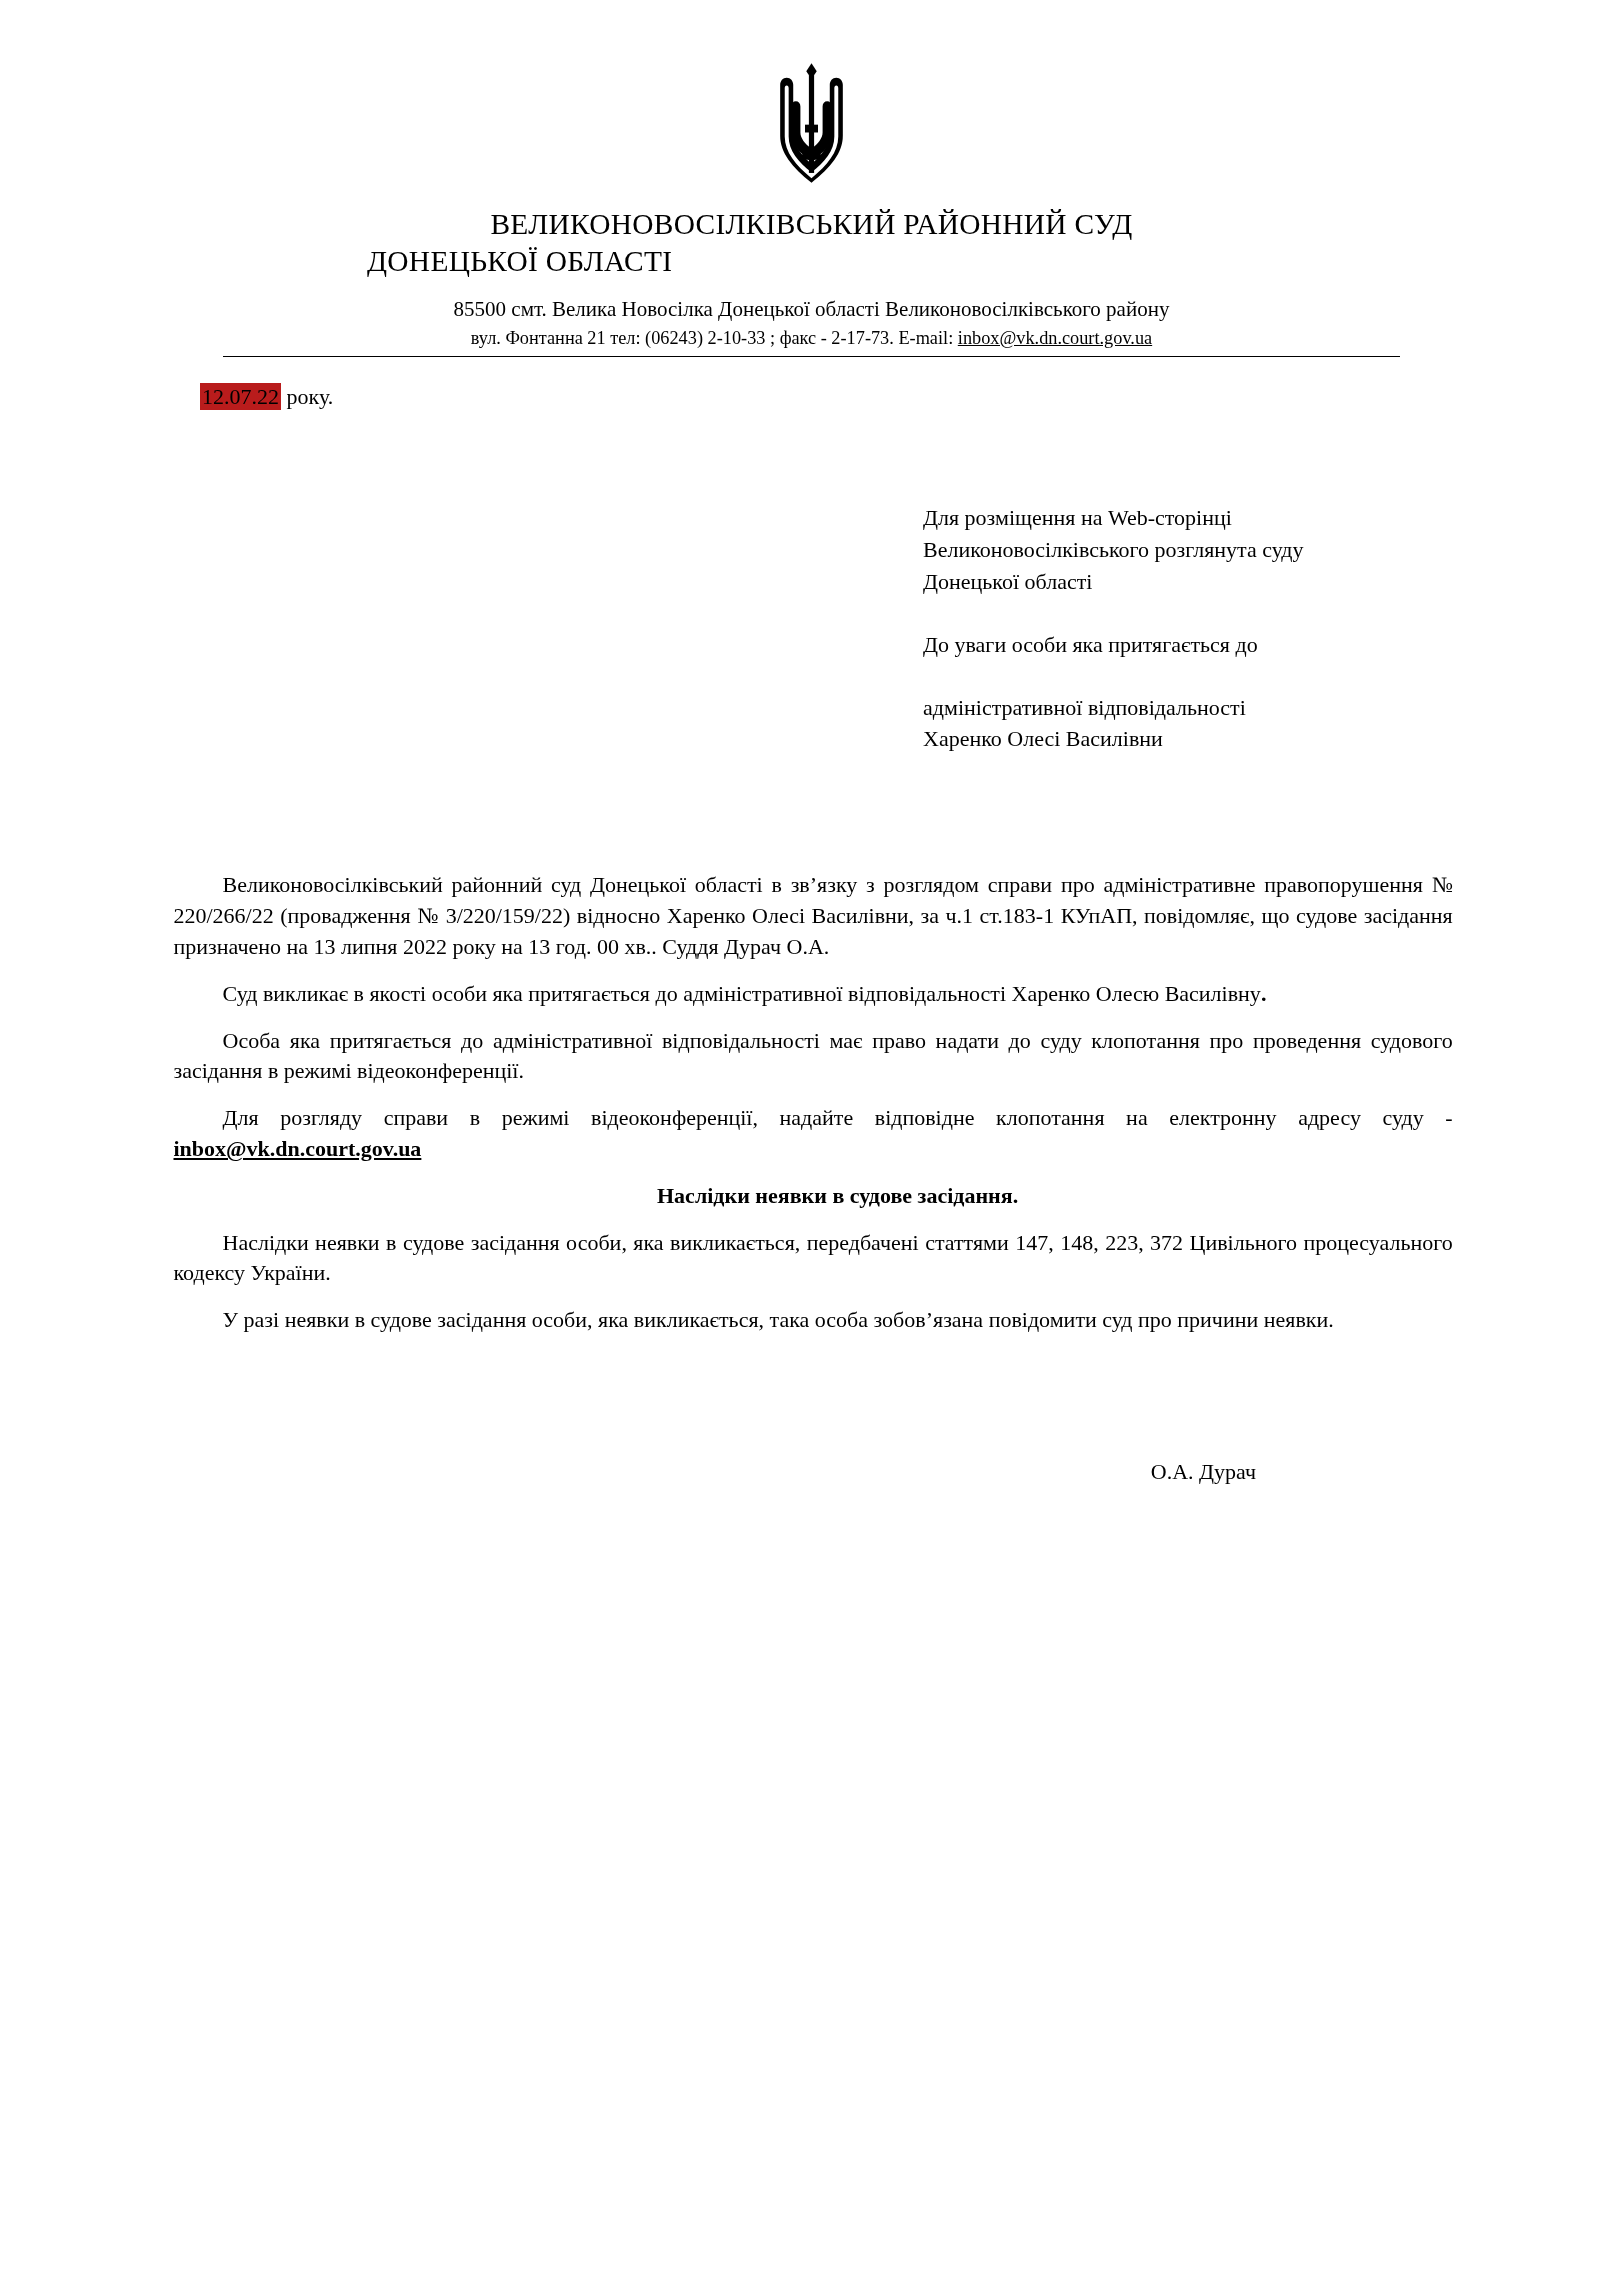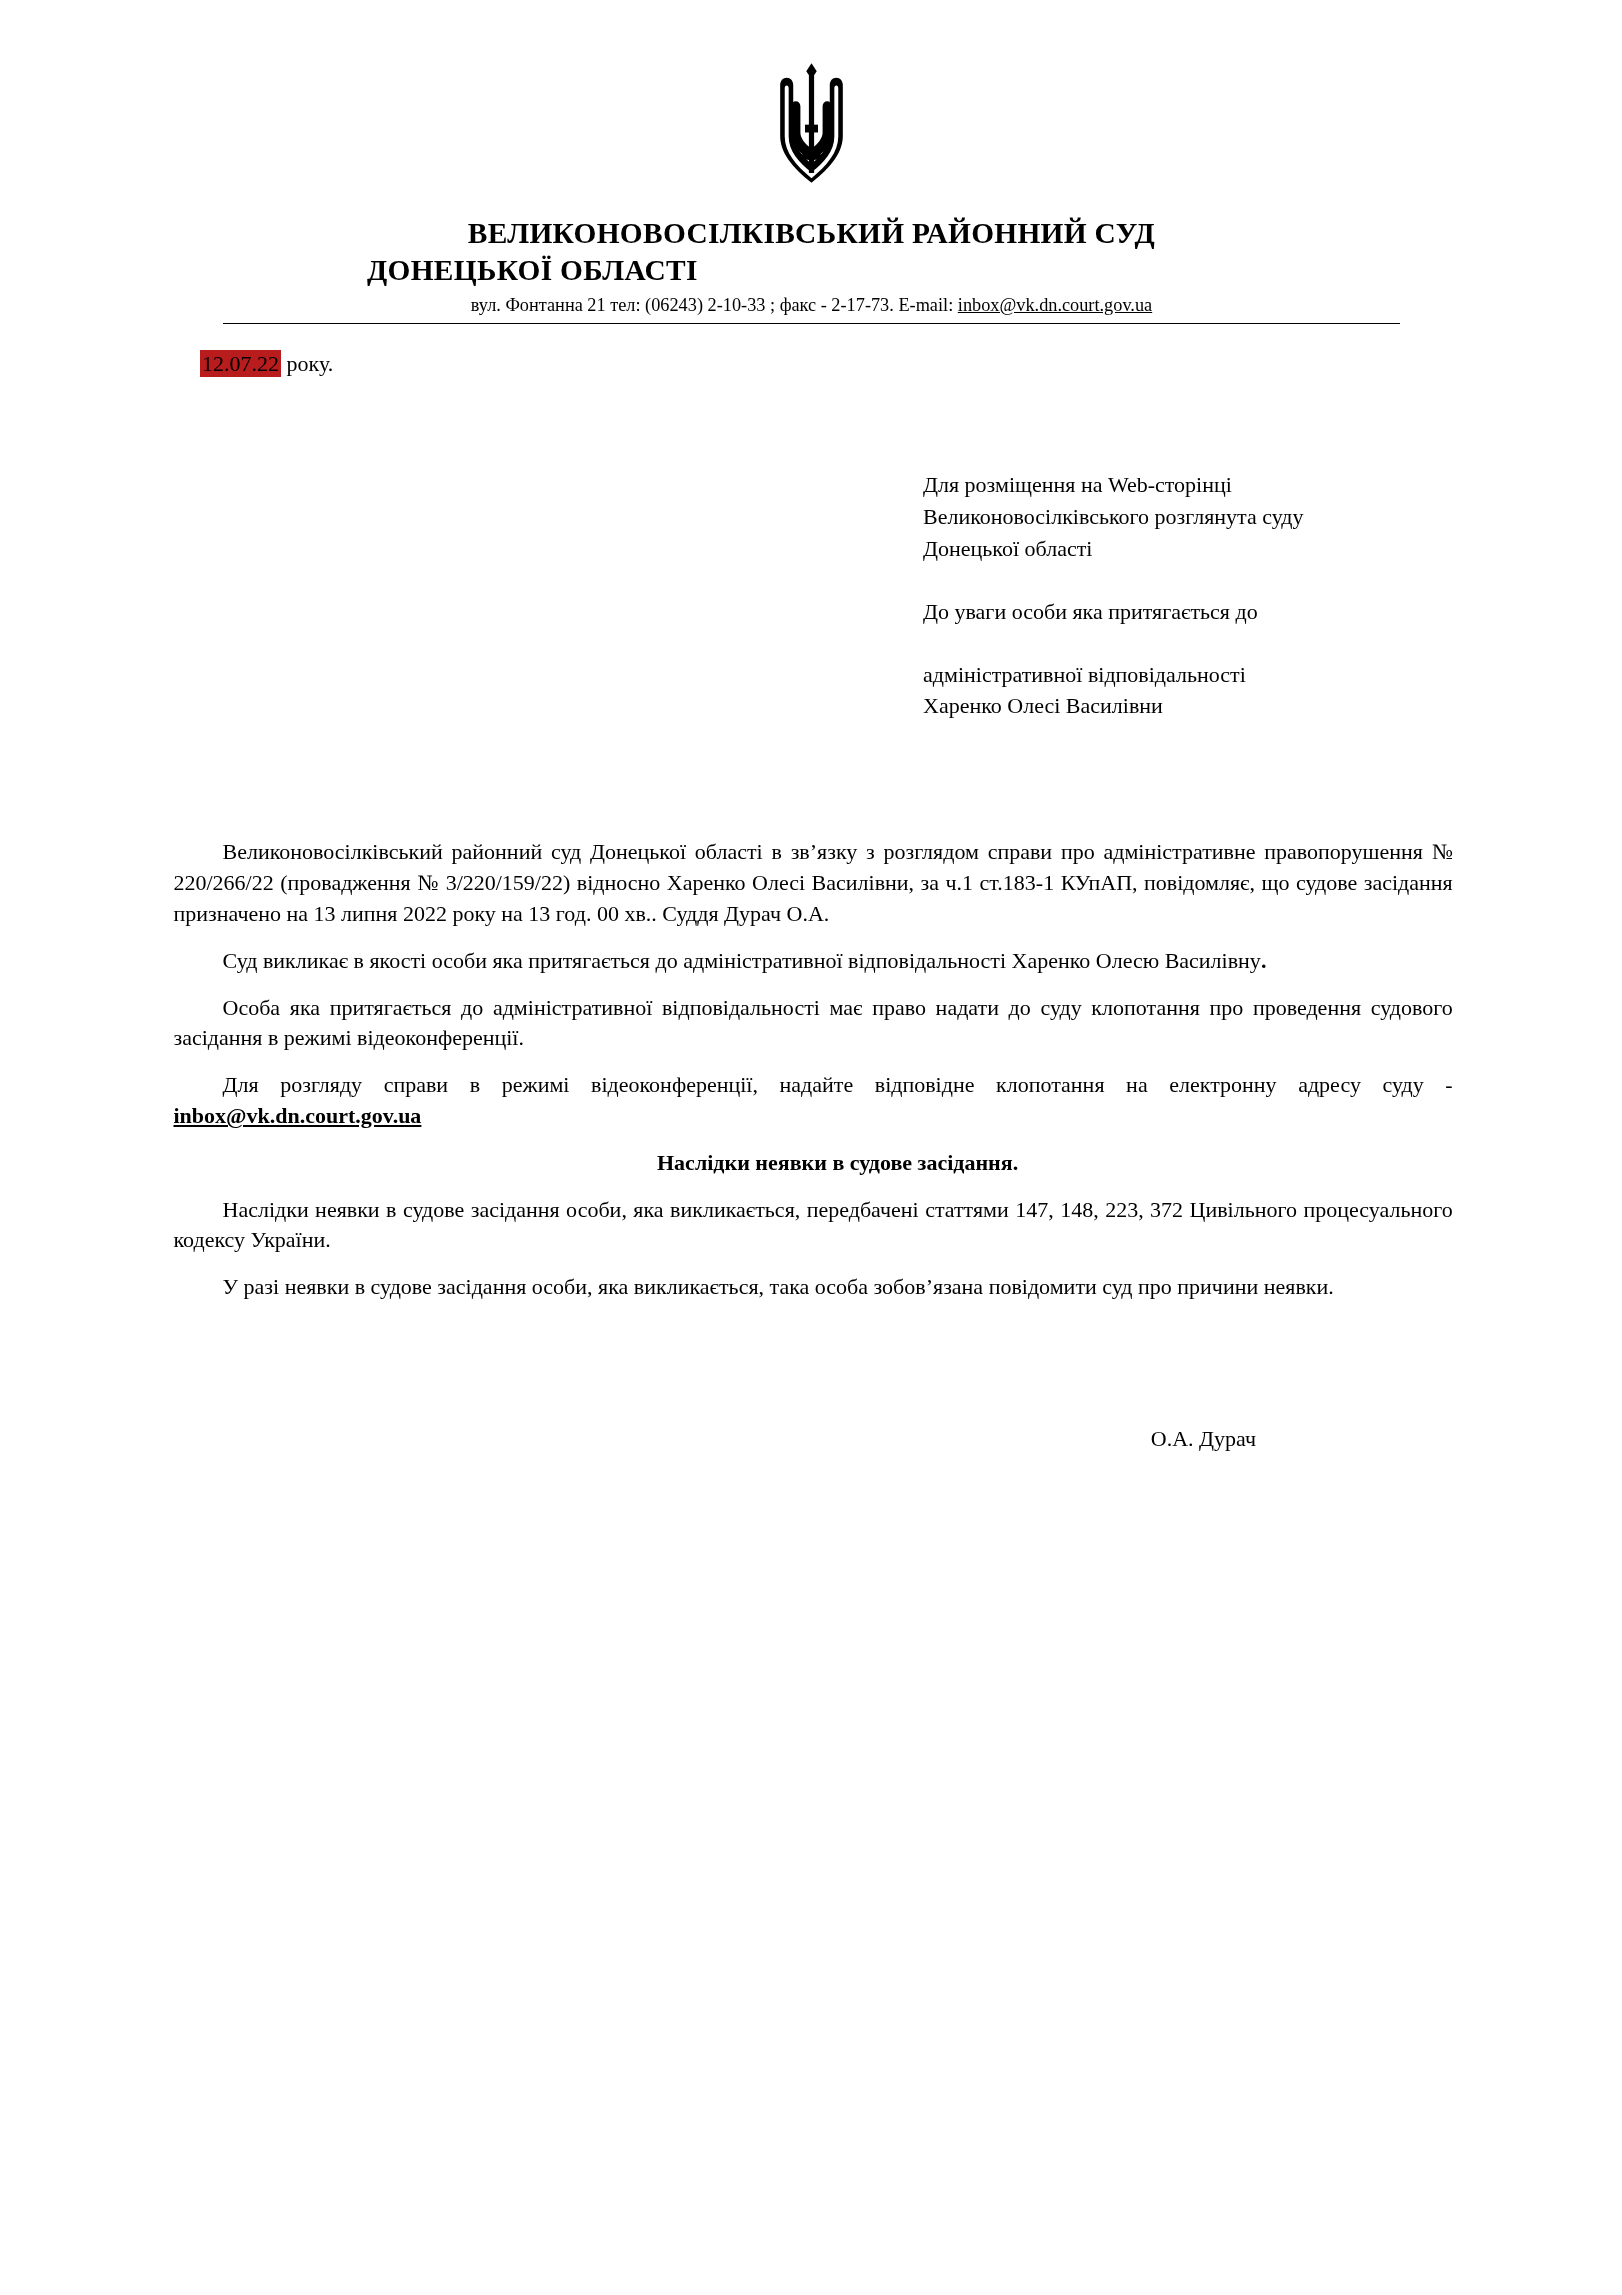--- a/index.html
+++ b/index.html
@@ -28,25 +28,25 @@
     display: flex;
     justify-content: center;
     padding-top: 62px;
   }
   .emblem {
     width: 71px;
     height: 124px;
   }
   .org-title {
     text-align: center;
-    font-weight: bold;
+    font-weight: normal;
     font-size: 29.4px;
     letter-spacing: 0.3px;
     line-height: 1.25;
-    margin-top: 29px;
+    margin-top: 20px;
   }
   .org-title .line2 {
     display: block;
     text-align: left;
     margin-left: 216px;
   }
   .addr1 {
     text-align: center;
     font-size: 21px;
     margin-top: 17px;
@@ -147,20 +147,21 @@
         <path d="M38 146 c10 6 22 6 32 0 l-3 -7 c-9 5 -17 5 -26 0 z"></path>
       </g>
     </svg>
   </div>
 
   <div class="org-title">
     <span>ВЕЛИКОНОВОСІЛКІВСЬКИЙ РАЙОННИЙ СУД</span>
     <span class="line2">ДОНЕЦЬКОЇ  ОБЛАСТІ</span>
   </div>
 
+  <div class="addr1">85500 смт. Велика Новосілка Донецької області Великоновосілківського району</div>
   <div class="addr2">
     <span>вул. Фонтанна 21 тел: (06243)    2-10-33 ;   факс -   2-17-73.  E-mail: </span><span class="mail">inbox@vk.dn.court.gov.ua</span>
   </div>
   <hr class="hr">
 
   <div class="date-row">
     <span class="date-hl">12.07.22</span><span> року.</span>
   </div>
 
   <div class="addressee">

